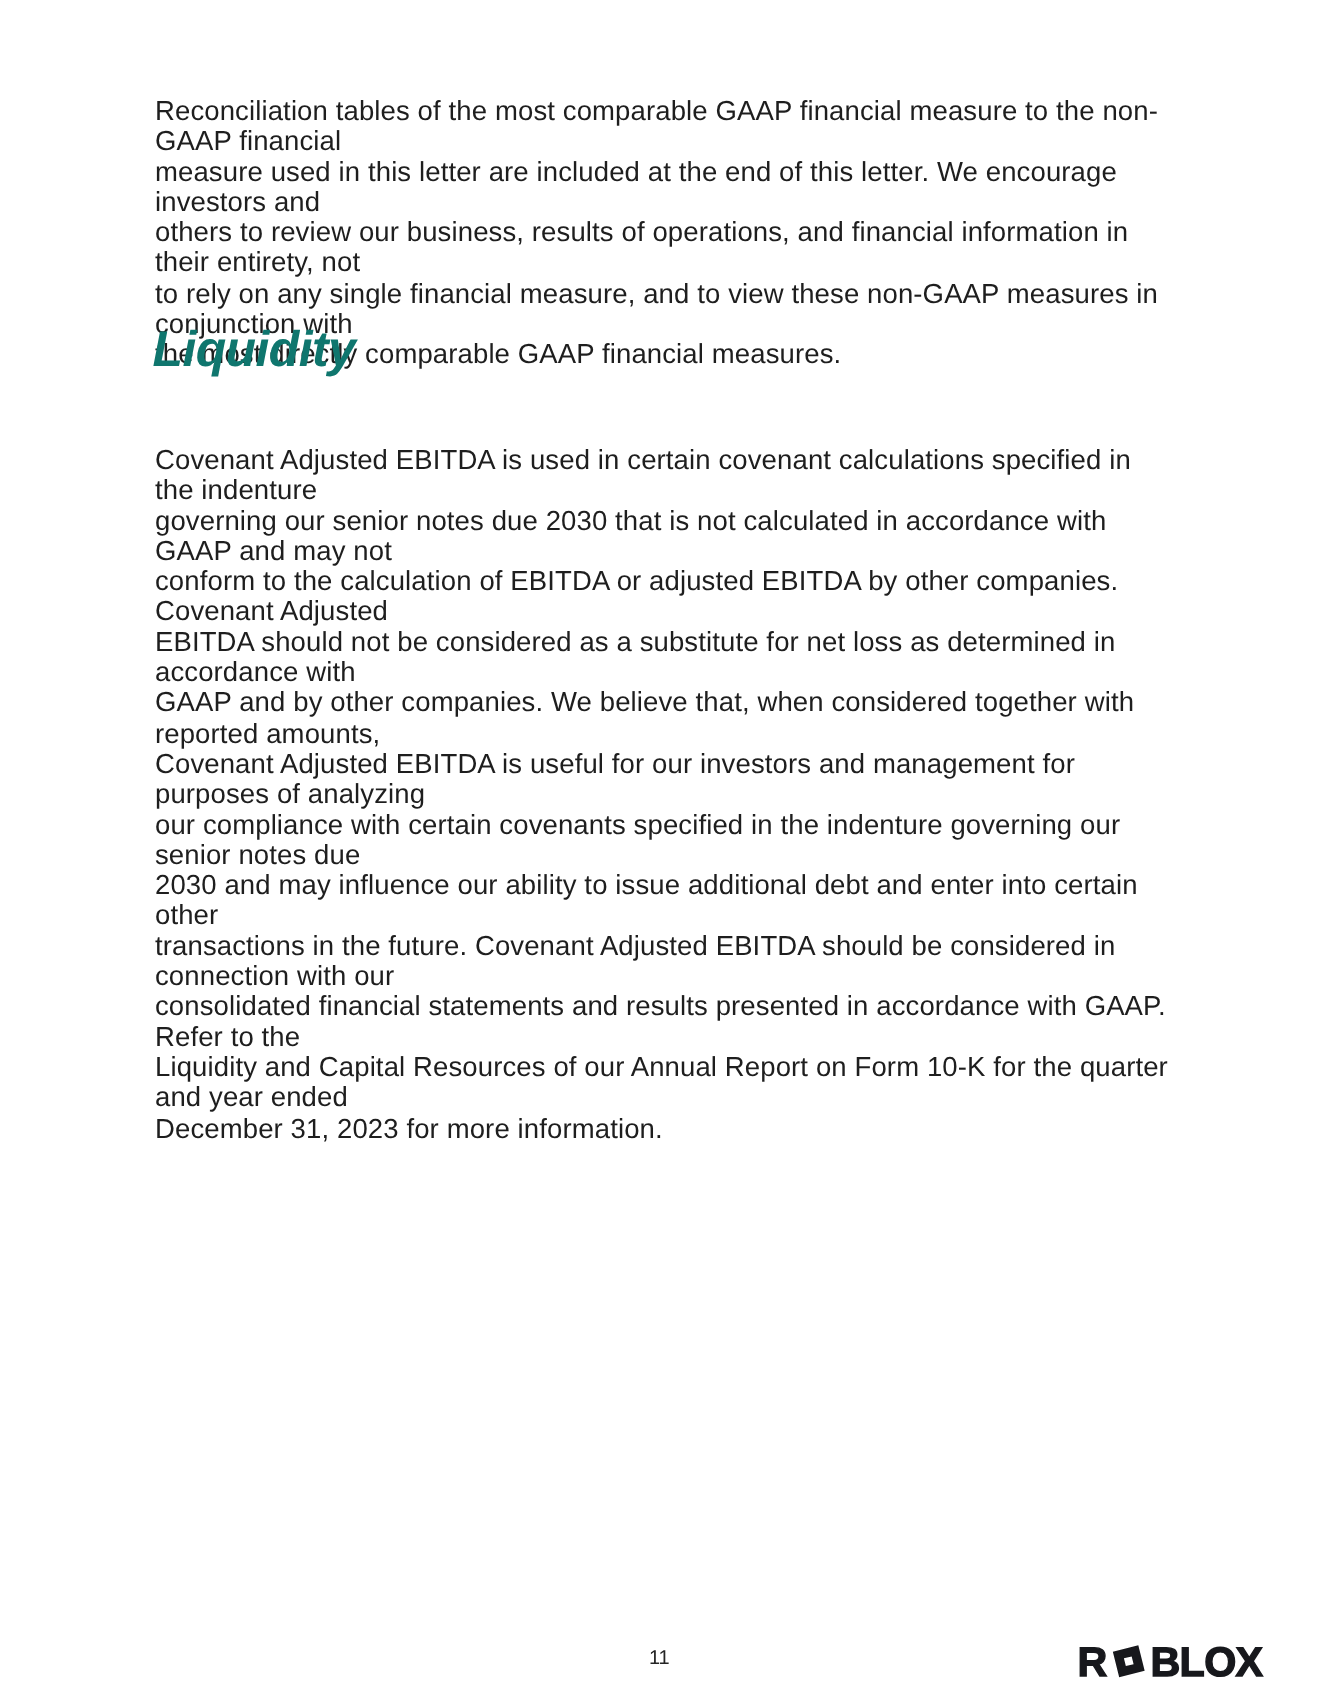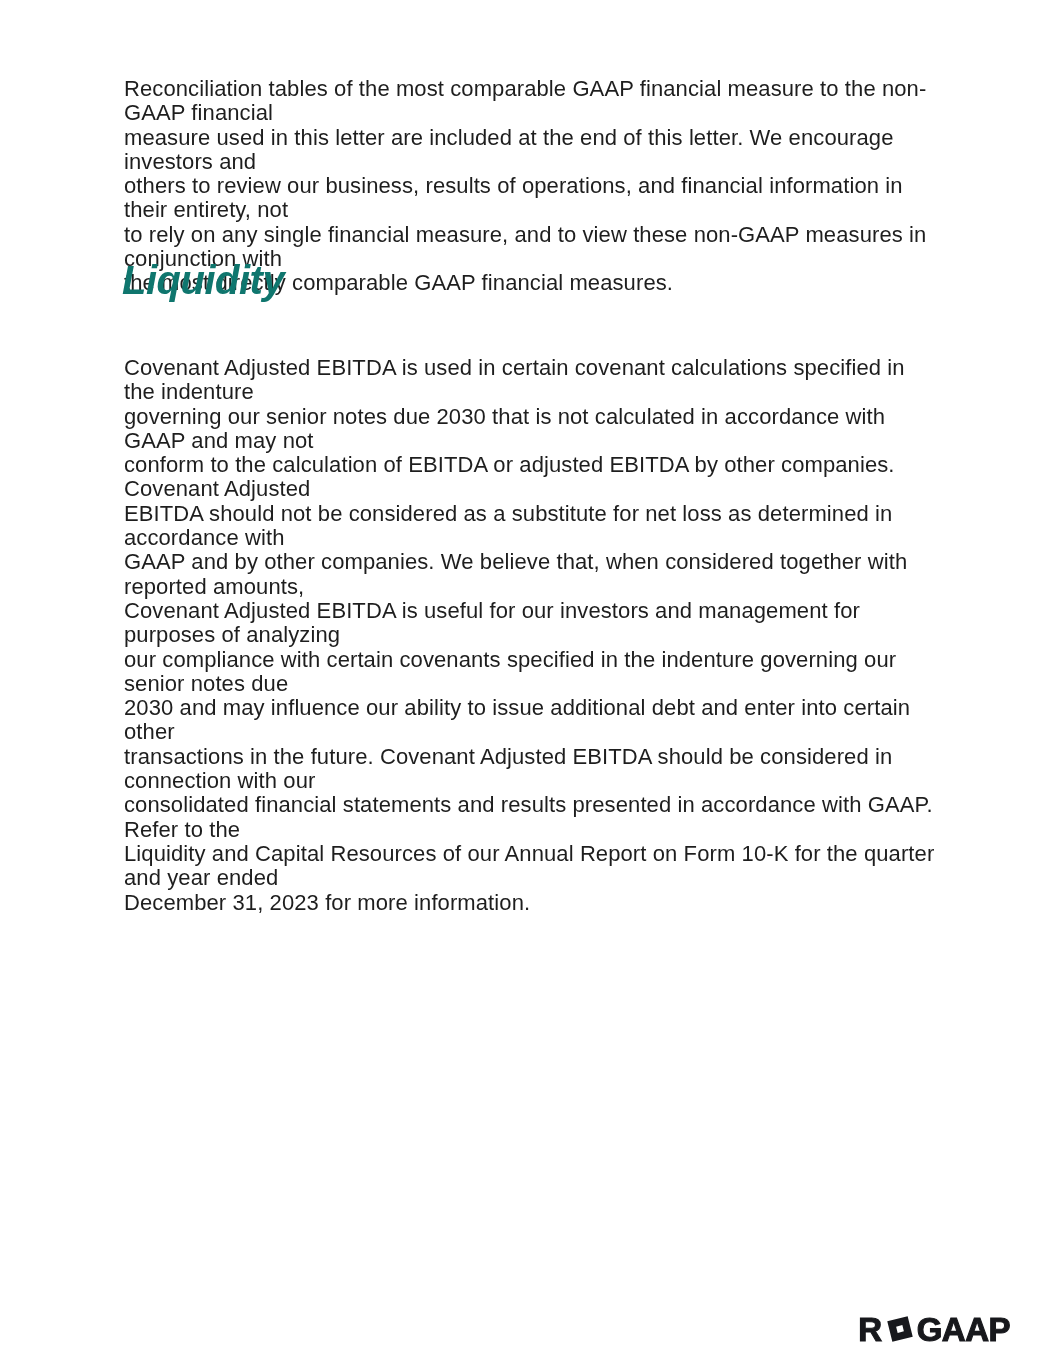--- a/index.html
+++ b/index.html
@@ -95,26 +95,27 @@
 EBITDA should not be considered as a substitute for net loss as determined in accordance with
 GAAP and by other companies. We believe that, when considered together with reported amounts,
 Covenant Adjusted EBITDA is useful for our investors and management for purposes of analyzing
 our compliance with certain covenants specified in the indenture governing our senior notes due
 2030 and may influence our ability to issue additional debt and enter into certain other
 transactions in the future. Covenant Adjusted EBITDA should be considered in connection with our
 consolidated financial statements and results presented in accordance with GAAP. Refer to the
 Liquidity and Capital Resources of our Annual Report on Form 10-K for the quarter and year ended
 December 31, 2023 for more information.</p>
 
+  <div class="footer-page-number">11</div>
 
   <div class="logo">
     <span class="logo-text">R</span>
     <span class="logo-icon-wrap">
       <svg width="30" height="30" viewBox="0 0 30 30" aria-hidden="true">
         <g transform="rotate(-14 15 15)">
           <path fill="#17181c" fill-rule="evenodd" d="M4.5 4.5 H25.5 V25.5 H4.5 Z M11.8 11.8 V18.2 H18.2 V11.8 Z"></path>
         </g>
       </svg>
     </span>
-    <span class="logo-text">GAAP</span>
+    <span class="logo-text">BLOX</span>
   </div>
 
 </div>
 
 </body></html>

